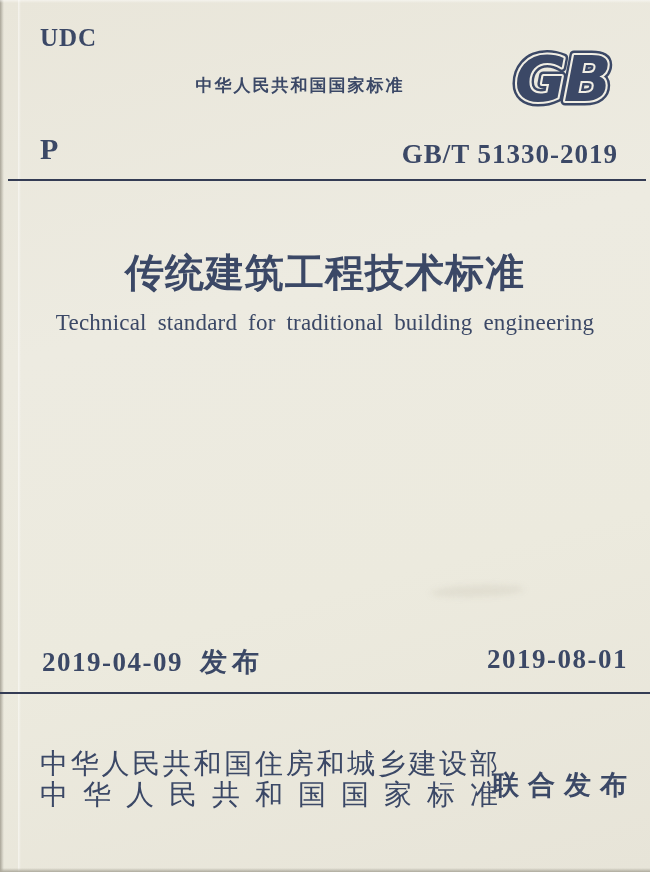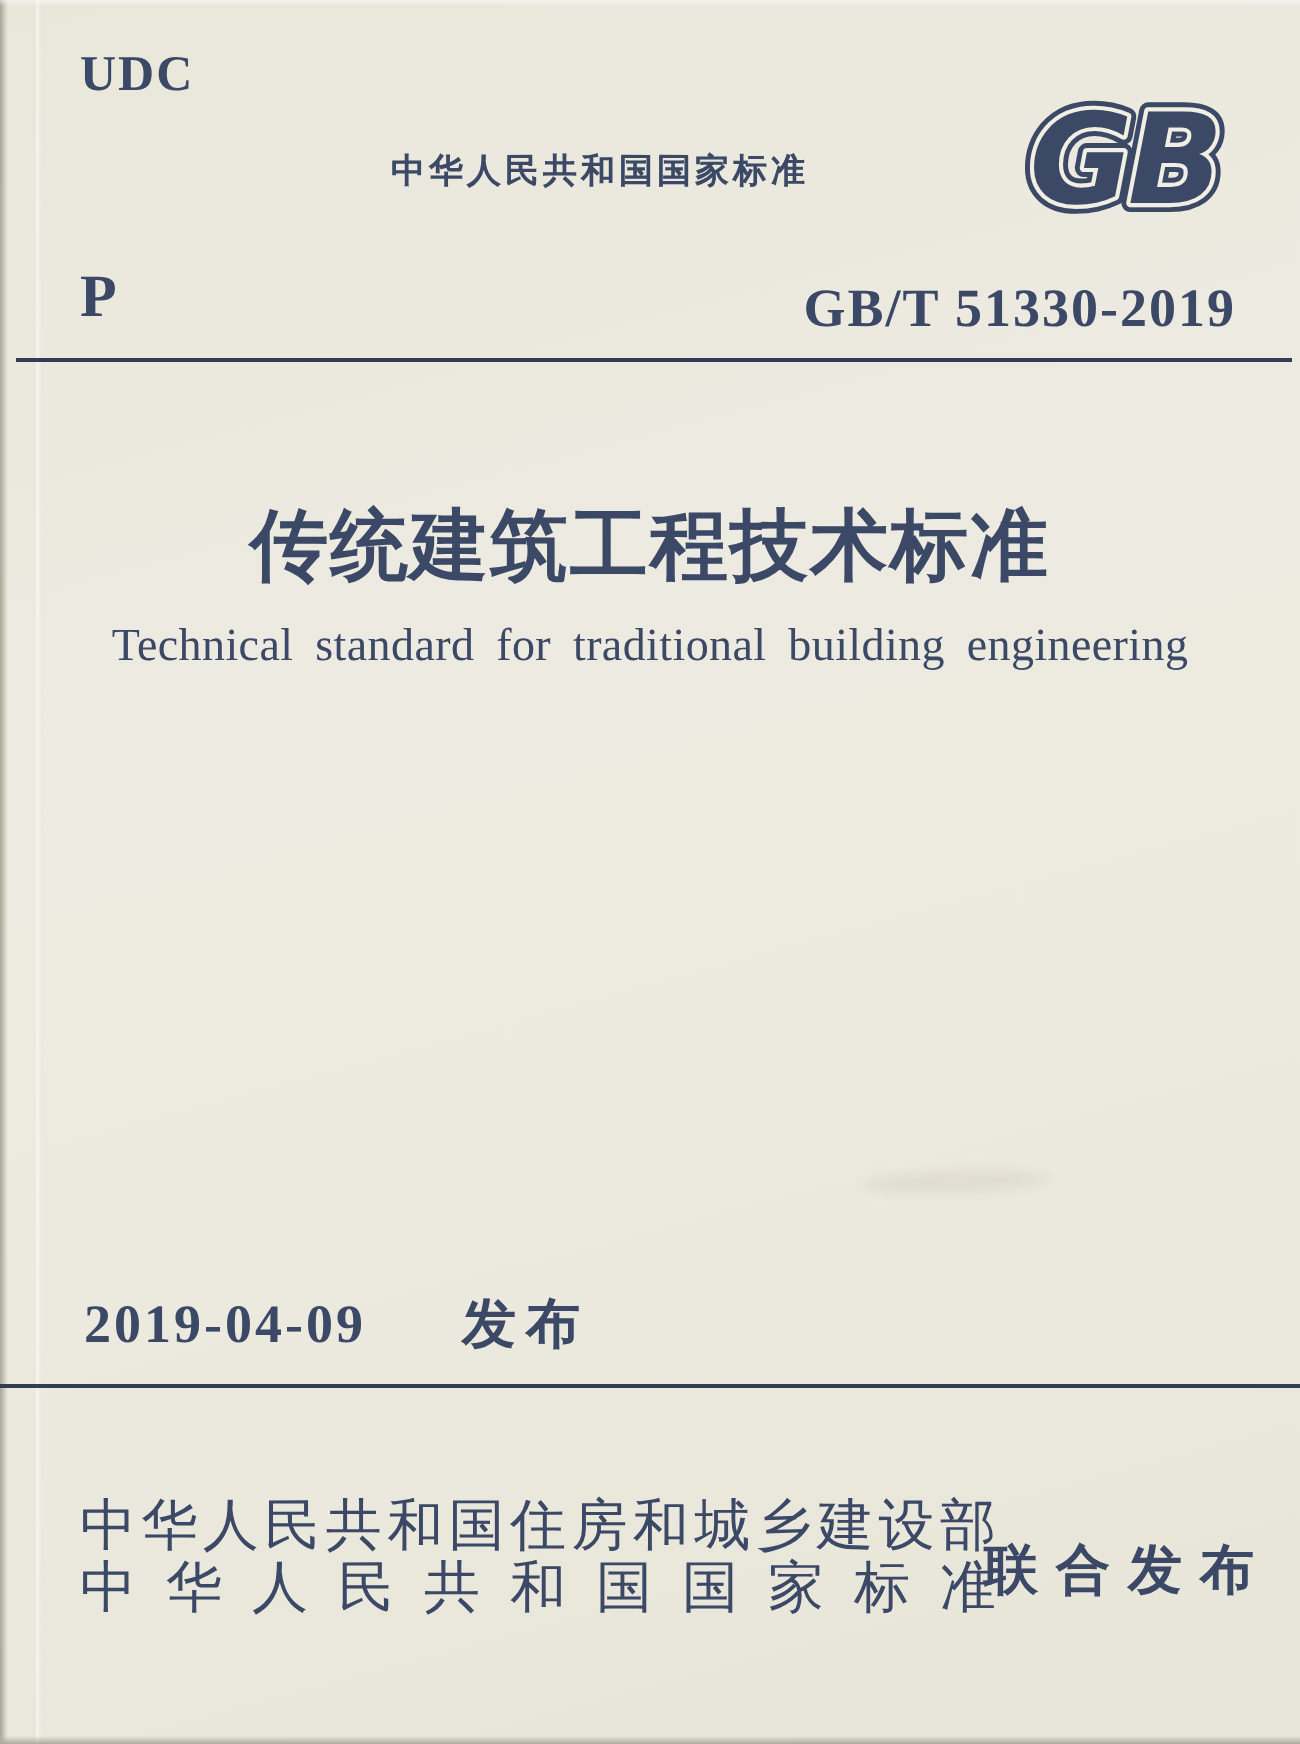--- a/index.html
+++ b/index.html
@@ -73,21 +73,21 @@
     text-align: center; font-size: 23px; font-weight: normal;
     word-spacing: 5px; letter-spacing: 0.2px;
   }
   .dates {
     position: absolute; left: 42px; right: 22px; top: 644px;
     display: flex; justify-content: space-between;
     font-size: 27px; font-weight: bold;
   }
   .date-group { display: flex; align-items: baseline; text-align: right; }
   .date-group .date { letter-spacing: 1.5px; }
-  .date-group .date-label { margin-left: 48px; letter-spacing: 5px; font-family: Liberation Serif, serif; }
+  .date-group .date-label { margin-left: 17px; letter-spacing: 5px; font-family: Liberation Serif, serif; }
   .rule-bottom {
     position: absolute; left: 0; right: 0; top: 692px; height: 2px;
     background: var(--rule); border: none;
   }
   .publishers {
     position: absolute; left: 40px; top: 748px; width: 458px;
     font-size: 28px; font-weight: 400; line-height: 31px;
   }
   .publisher-line {
     text-align: justify; text-align-last: justify;
@@ -126,20 +126,21 @@
 
 <h1 class="title-cn">传统建筑工程技术标准</h1>
 <h2 class="title-en">Technical standard for traditional building engineering</h2>
 
 <div class="dates">
   <div class="date-group">
     <span class="date">2019-04-09</span>
     <span class="date-label">发布</span>
   </div>
   <div class="date-group">
+    <span class="date">2019-08-01</span>
   </div>
 </div>
 
 <div class="rule-bottom"></div>
 
 <div class="publishers">
   <div class="publisher-line">中华人民共和国住房和城乡建设部</div>
   <div class="publisher-line">中华人民共和国国家标准</div>
 </div>
 

